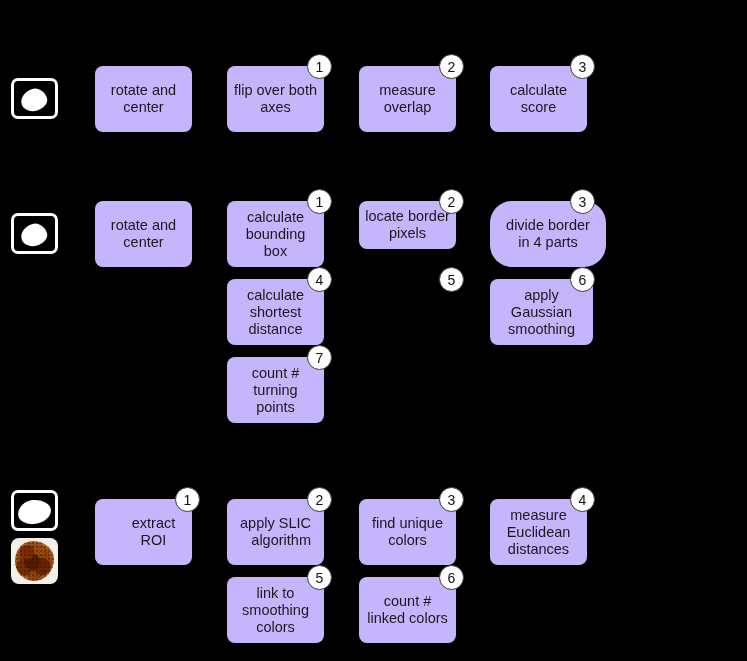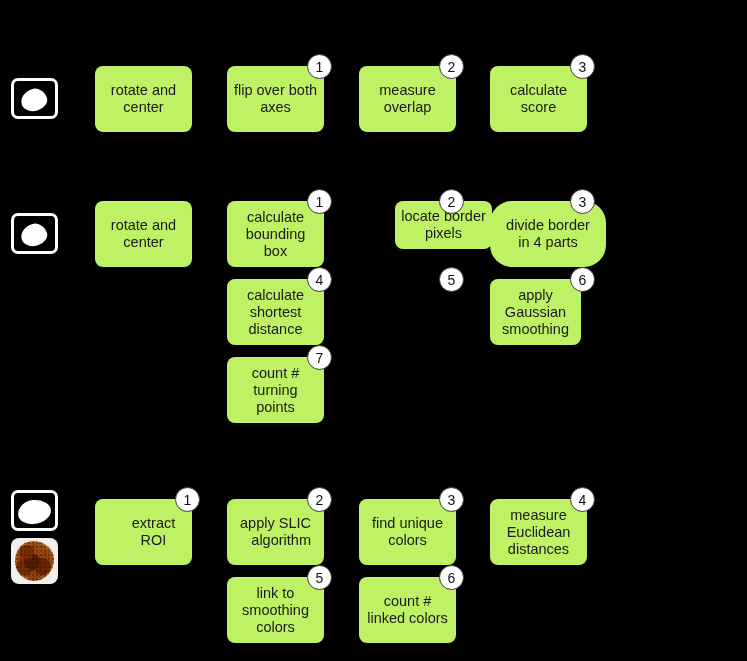--- a/index.html
+++ b/index.html
@@ -87,21 +87,21 @@
     background-image:
       radial-gradient(circle, rgba(45,20,6,0.9) 0.6px, rgba(0,0,0,0) 0.9px),
       radial-gradient(circle, rgba(60,28,10,0.8) 0.5px, rgba(0,0,0,0) 0.9px);
     background-size: 4px 4px, 3px 3px;
     background-position: 0 0, 2px 1px;
   }
   
   .step {
     position: absolute;
     box-sizing: border-box;
-    background: #bef264;
+    background: #c4b5fd;
     border-radius: 8px;
     display: flex;
     align-items: center;
     justify-content: center;
     text-align: center;
     color: #1a1a1a;
     font-size: 14.5px;
     line-height: 17px;
     padding: 3px 5px;
   }
@@ -156,38 +156,38 @@
     <div class="step" style="left: 95px; top: 201px; width: 97px; height: 66px;">
       <span class="step-label">rotate and
 center</span>
     </div>
     <div class="step" style="left: 227px; top: 201px; width: 97px; height: 66px;">
       <span class="step-label">calculate
 bounding
 box</span>
     </div>
     <div class="badge" style="left: 307px; top: 189px;">1</div>
-    <div class="step" style="left: 359px; top: 201px; width: 97px; height: 48px; margin-left: 36px;">
+    <div class="step" style="left: 359px; top: 201px; width: 97px; height: 48px;">
       <span class="step-label">locate border
 pixels</span>
     </div>
     <div class="badge" style="left: 439px; top: 189px;">2</div>
     <div class="step" style="left: 490px; top: 201px; width: 116px; height: 66px; border-radius: 22px;">
       <span class="step-label">divide border
 in 4 parts</span>
     </div>
     <div class="badge" style="left: 570px; top: 189px;">3</div>
     <div class="step" style="left: 227px; top: 279px; width: 97px; height: 66px;">
       <span class="step-label">calculate
 shortest
 distance</span>
     </div>
     <div class="badge" style="left: 307px; top: 267px;">4</div>
     <div class="badge" style="left: 439px; top: 267px;">5</div>
-    <div class="step" style="left: 490px; top: 279px; width: 91px; height: 66px;">
+    <div class="step" style="left: 490px; top: 279px; width: 103px; height: 66px;">
       <span class="step-label">apply
 Gaussian
 smoothing</span>
     </div>
     <div class="badge" style="left: 570px; top: 267px;">6</div>
     <div class="step" style="left: 227px; top: 357px; width: 97px; height: 66px;">
       <span class="step-label">count #
 turning
 points</span>
     </div>

